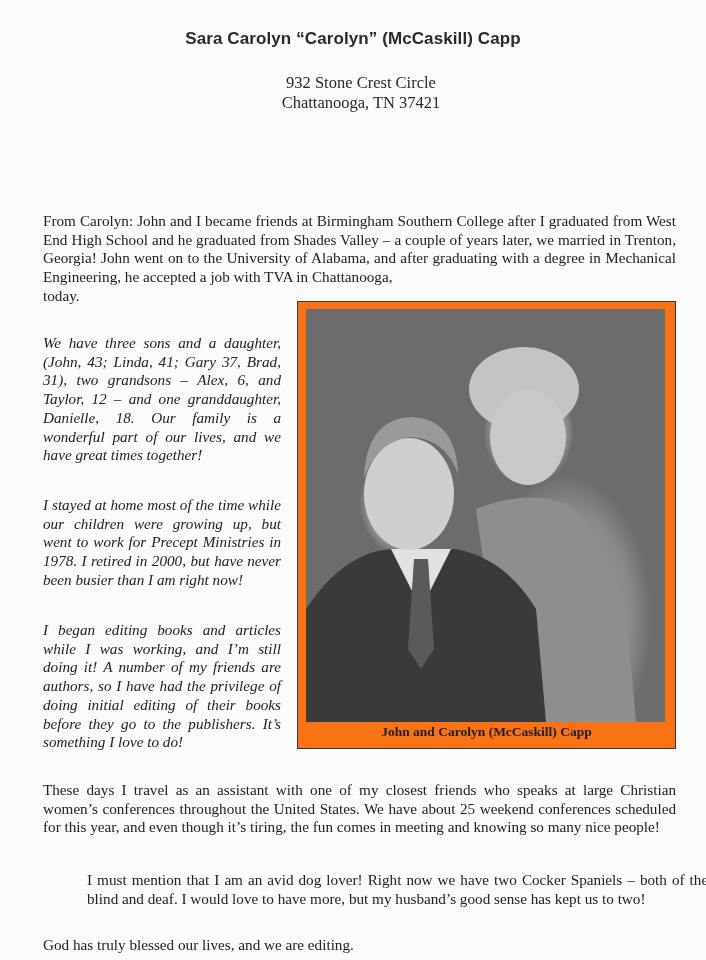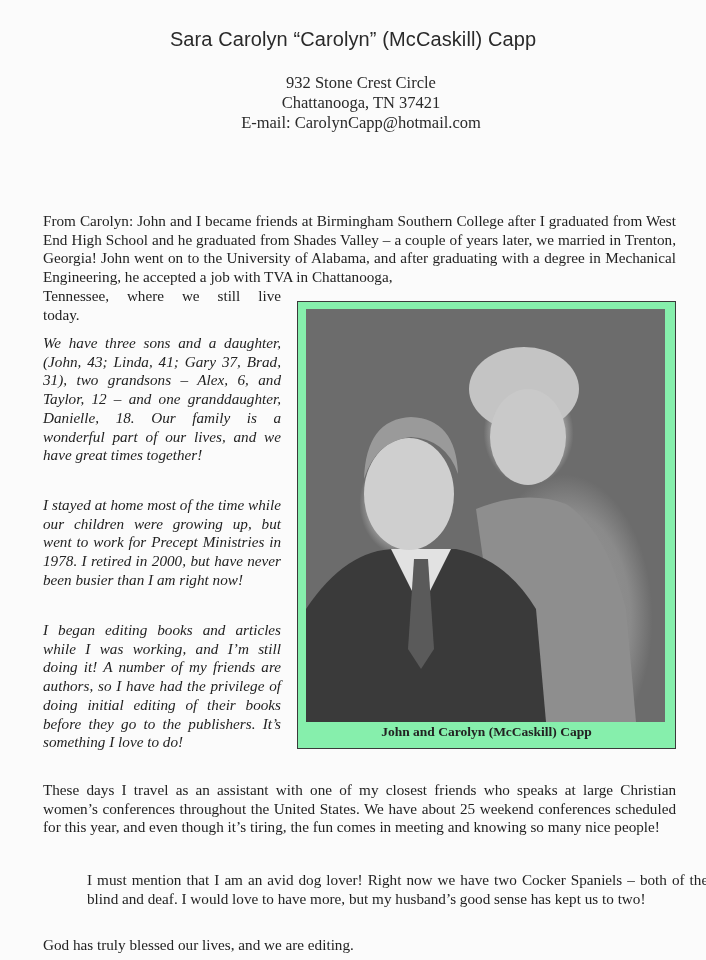--- a/index.html
+++ b/index.html
@@ -6,21 +6,21 @@
     body {
       width: 706px; height: 960px; overflow: hidden;
       background: #fbfbfb;
       color: #222;
       position: relative;
       font-family: "Liberation Serif", serif;
     }
     .header { position: absolute; left: 0; top: 26px; width: 706px; text-align: center; }
     .title {
       font-family: "Liberation Sans", sans-serif;
-      font-weight: normal; font-size: 20px; letter-spacing: 0.1px;
+      font-weight: bold; font-size: 17px; letter-spacing: 0.1px;
       color: #2a2a2a; margin: 0; line-height: 26px;
     }
     .sub { font-size: 16.5px; line-height: 20px; margin: 0; color: #2a2a2a; }
     .addr { margin-top: 21px; padding-left: 16px; }
     .addr div { font-size: 16.5px; line-height: 20px; color: #2a2a2a; }
 
     .p {
       position: absolute; left: 43px;
       font-size: 15.2px; line-height: 18.7px;
       text-align: justify; color: #222; margin: 0;
@@ -31,21 +31,21 @@
     .p1 .line-last-partial { display: block; width: 238px; text-align: justify; text-align-last: justify; }
     .p2 { top: 334px; }
     .p3 { top: 496px; }
     .p4 { top: 621px; }
     .p5 { top: 781px; }
     .p6 { top: 871px; margin-left: 44px; }
     .p7 { top: 936px; }
 
     .photo-frame {
       position: absolute; left: 297px; top: 301px; width: 377px; height: 446px;
-      border: 1.5px solid #3a3a3a; background: #86efac;
+      border: 1.5px solid #3a3a3a; background: #f97316;
     }
     .photo {
       position: absolute; left: 8px; top: 7px; width: 359px; height: 413px;
       background:
         radial-gradient(ellipse 60px 70px at 62% 30%, #d8d8d8 0%, #a9a9a9 55%, rgba(0,0,0,0) 75%),
         radial-gradient(ellipse 58px 70px at 27% 47%, #e0e0e0 0%, #a5a5a5 55%, rgba(0,0,0,0) 75%),
         radial-gradient(ellipse 110px 180px at 72% 75%, #9a9a9a 0%, #8a8a8a 60%, rgba(0,0,0,0) 80%),
         radial-gradient(ellipse 140px 140px at 30% 100%, #3c3c3c 0%, #444 70%, rgba(0,0,0,0) 85%),
         #6c6c6c;
       overflow: hidden;
@@ -57,27 +57,25 @@
     }
   </style>
 </head>
 <body>
 
 <div class="header">
   <h1 class="title">Sara Carolyn “Carolyn” (McCaskill) Capp</h1>
   <div class="addr">
     <div>932 Stone Crest Circle</div>
     <div>Chattanooga, TN 37421</div>
-    <div>E-mail:  CarolynCapp@hotmail.com</div>
   </div>
 </div>
 
 <div class="p full p1">
   <span>From Carolyn:  John and I became friends at Birmingham Southern College after I graduated from West End High School and he graduated from Shades Valley – a couple of years later, we married in Trenton, Georgia!  John went on to the University of Alabama, and after graduating with a degree in Mechanical Engineering, he accepted a job with TVA in Chattanooga,</span>
-  <span class="line-last-partial">Tennessee, where we still live</span>
   <span style="display:block">today.</span>
 </div>
 
 <p class="p col p2">We have three sons and a daughter, (John, 43; Linda, 41; Gary 37, Brad, 31), two grandsons – Alex, 6, and Taylor, 12 – and one granddaughter, Danielle, 18.  Our family is a wonderful part of our lives, and we have great times together!</p>
 <p class="p col p3">I stayed at home most of the time while our children were growing up, but went to work for Precept Ministries in 1978.  I retired in 2000, but have never been busier than I am right now!</p>
 <p class="p col p4">I began editing books and articles while I was working, and I’m still doing it!  A number of my friends are authors, so I have had the privilege of doing initial editing of their books before they go to the publishers.  It’s something I love to do!</p>
 <p class="p full p5">These days I travel as an assistant with one of my closest friends who speaks at large Christian women’s conferences throughout the United States. We have about 25 weekend conferences scheduled for this year, and even though it’s tiring, the fun comes in meeting and knowing so many nice people!</p>
 <p class="p full p6">I must mention that I am an avid dog lover!  Right now we have two Cocker Spaniels – both of them blind and deaf.  I would love to have more, but my husband’s good sense has kept us to two!</p>
 <p class="p full p7">God has truly blessed our lives, and we are editing.</p>
 

